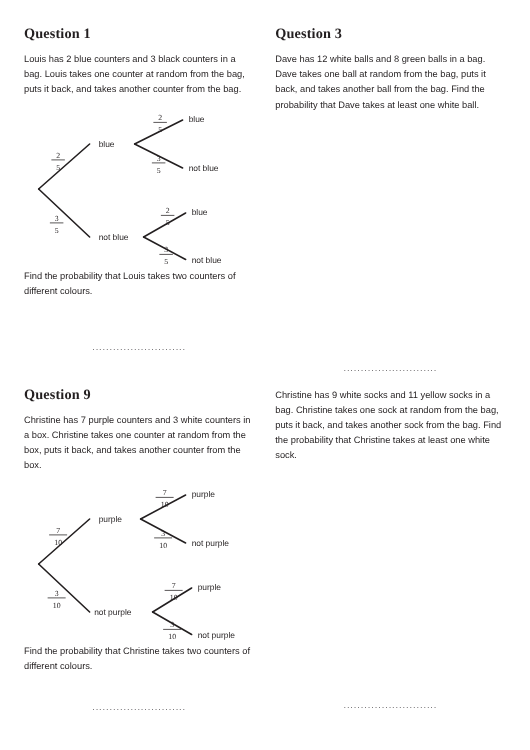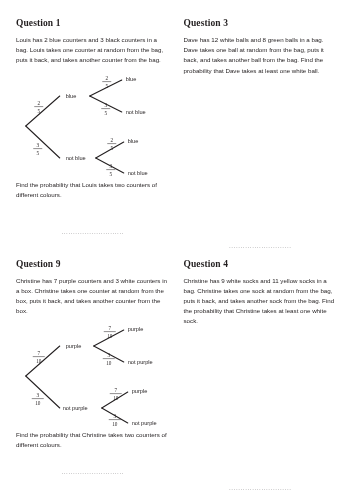--- a/index.html
+++ b/index.html
@@ -240,21 +240,20 @@
       </div>
 
       <p class="q-tail">Find the probability that Christine takes two counters of different colours.</p>
       <div class="spacer-md"></div>
       <div class="dots-row">
         <span class="dots">...........................</span>
       </div>
     </div>
 
     <div class="q-block">
-      <h2 class="q-head">Question 4</h2>
       <p class="q-body">Christine has 9 white socks and 11 yellow socks in a bag. Christine takes one sock at random from the bag, puts it back, and takes another sock from the bag. Find the probability that Christine takes at least one white sock.</p>
       <div style="height:156px"></div>
       <div class="dots-row">
         <span class="dots">...........................</span>
       </div>
     </div>
 
   </div>
 
 </div>

